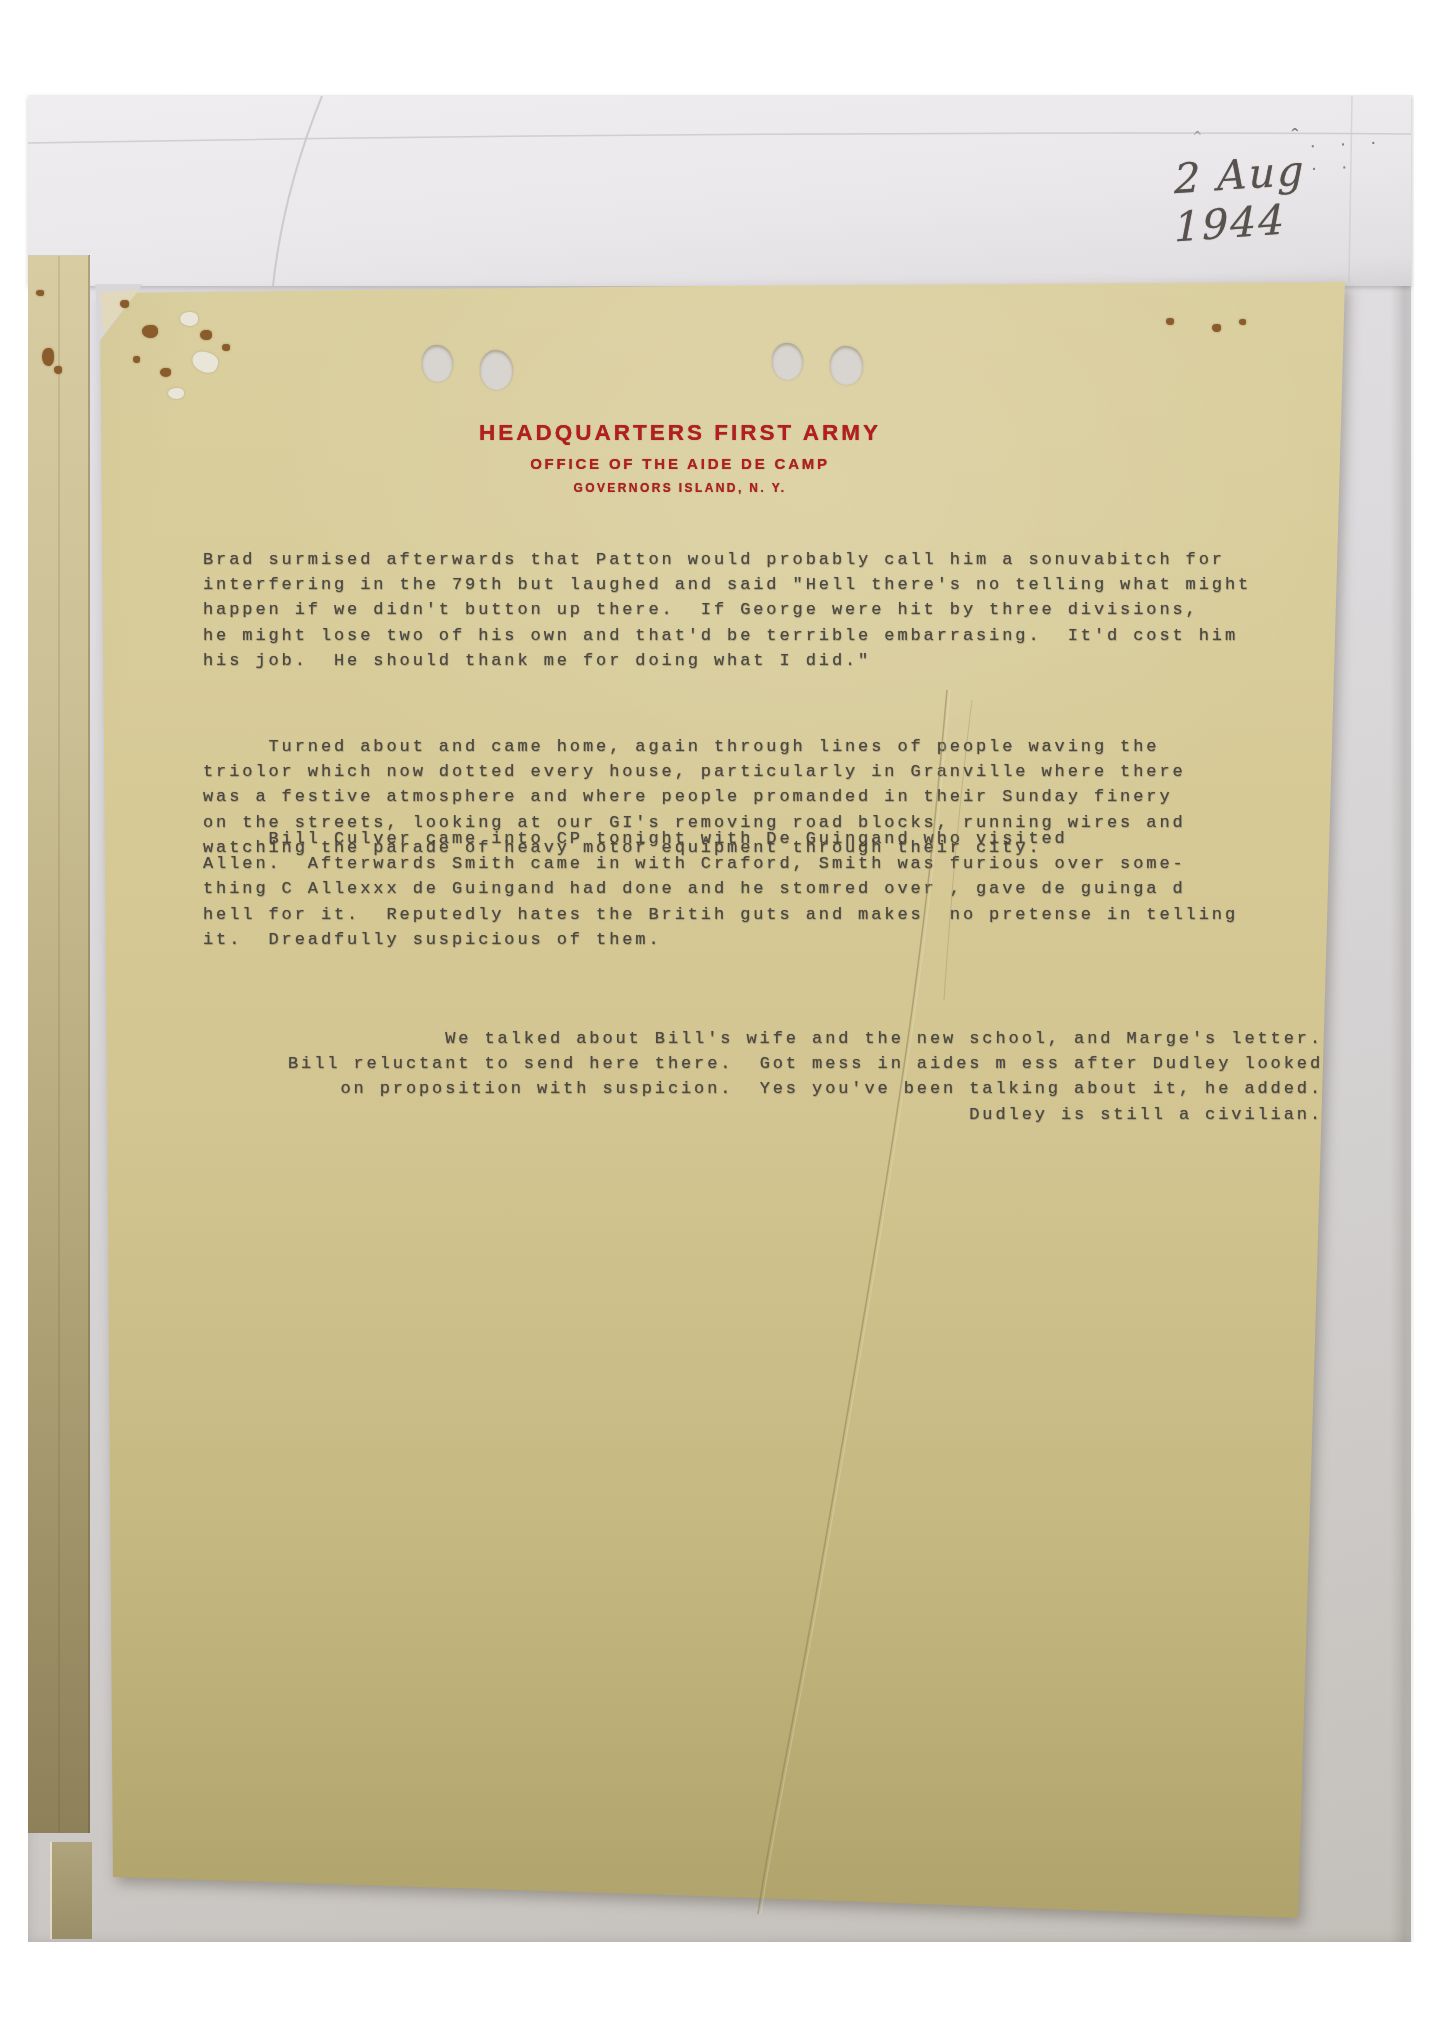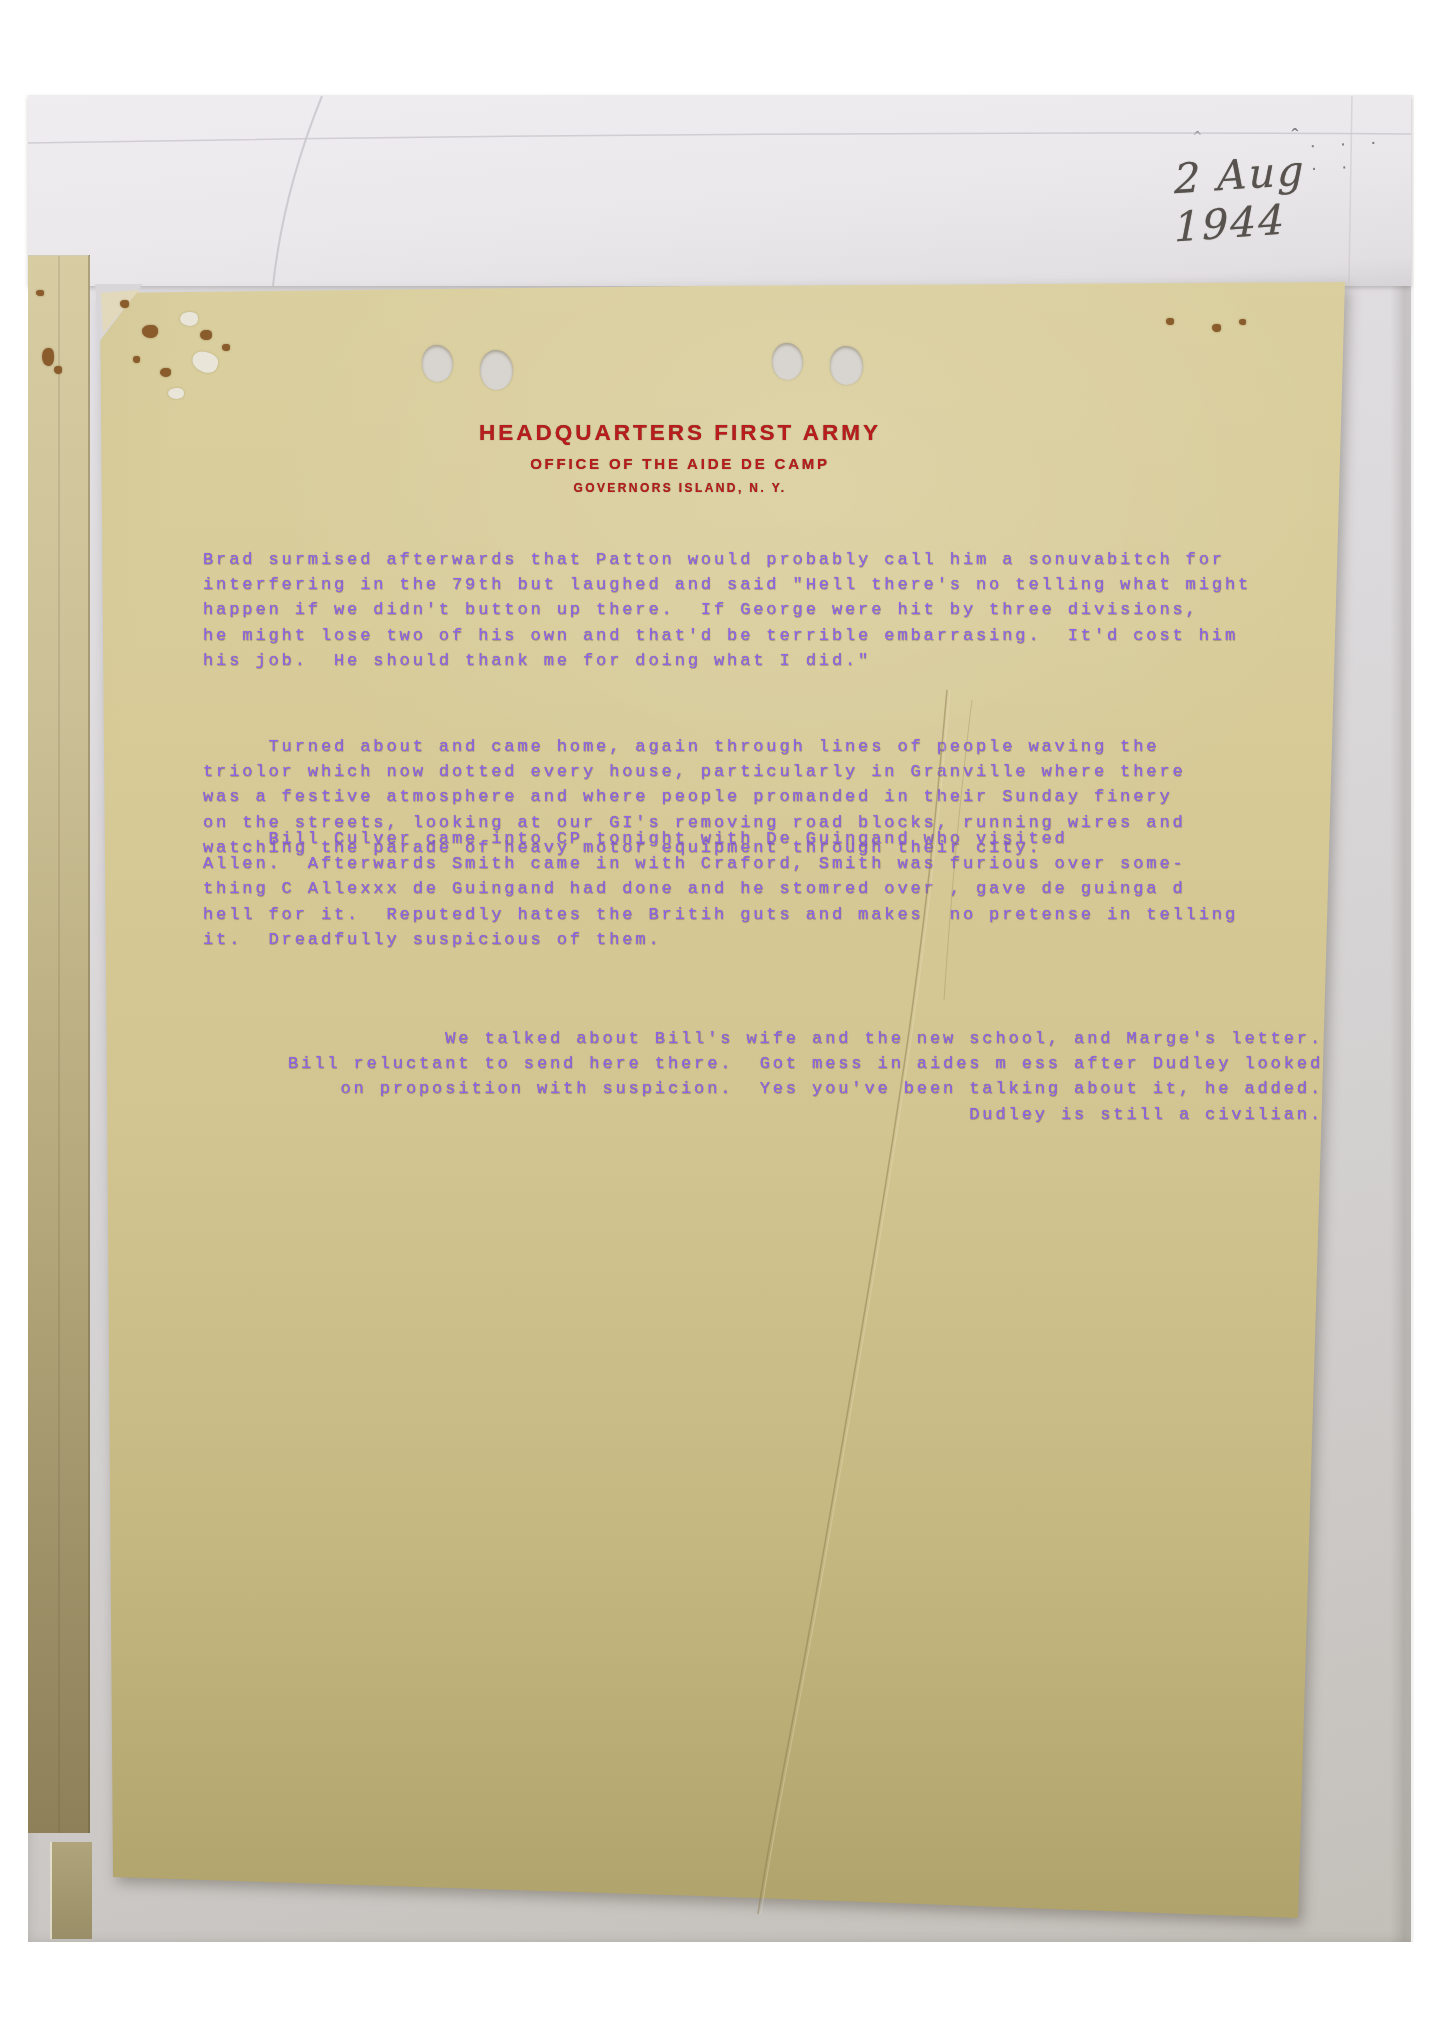--- a/index.html
+++ b/index.html
@@ -71,21 +71,21 @@
   
   .letterhead{position:absolute;left:380px;top:420px;width:600px;text-align:center;
         color:#b91c1c;font-weight:bold;text-shadow:0 0 .9px rgba(68,54,33,.85);}
   .lh1{font-size:22.5px;letter-spacing:3px;}
   .lh2{font-size:15px;letter-spacing:2.8px;margin-top:9px;}
   .lh3{font-size:12px;letter-spacing:2.4px;margin-top:9px;}
 
   
   .para{position:absolute;left:203px;width:1120px;
         font-family:"Liberation Mono",monospace;font-size:17px;line-height:25.2px;
-        letter-spacing:2.9px;color:#8b5cf6;white-space:pre;opacity:.93;
+        letter-spacing:2.9px;color:#404040;white-space:pre;opacity:.93;
         text-shadow:0 0 1px rgba(86,72,52,.75),.5px .5px .9px rgba(86,72,52,.35);}
   .para.p1{top:547px;}
   .para.p2{top:734px;}
   .para.p3{top:826px;}
   .para.p4{top:1026px;text-align:right;}
 
   .overlay-svg{position:absolute;left:0;top:0;width:1440px;height:2038px;pointer-events:none;}
 </style>
 </head>
 <body>

